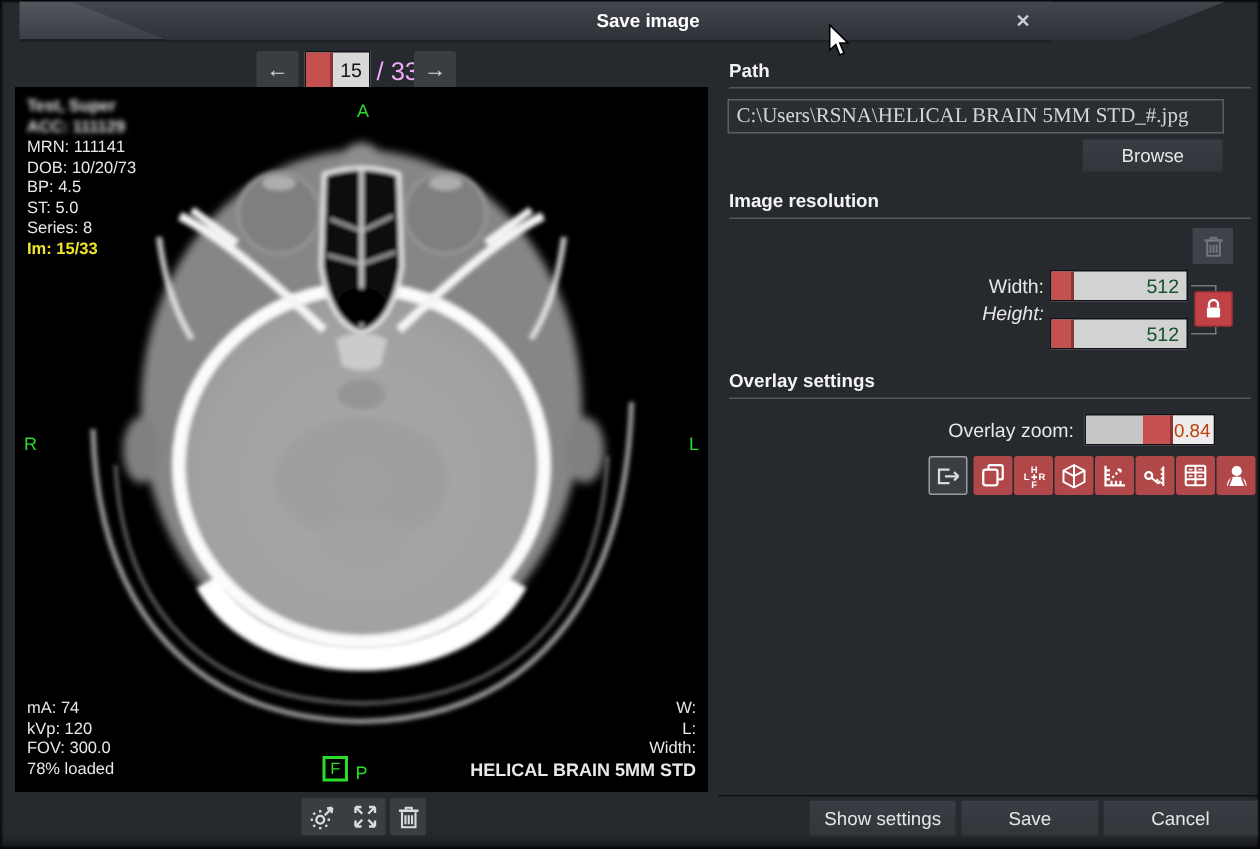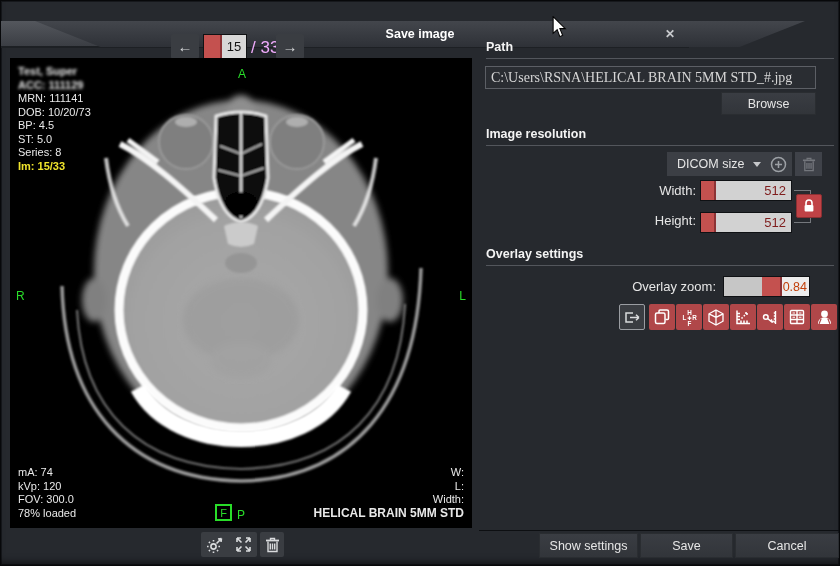--- a/index.html
+++ b/index.html
@@ -1,22 +1,22 @@
 <!DOCTYPE html>
 <html><head>
 <meta charset="utf-8">
 <style>
   html,body{margin:0;padding:0;background:#101214;}
   *{box-sizing:border-box;font-family:"Liberation Sans",sans-serif;}
   #app{position:relative;width:840px;height:566px;background:#26292e;overflow:hidden;
        border:1px solid #07080a;
        box-shadow:inset 0 -7px 9px -5px rgba(0,0,0,.6), inset 0 0 0 1px #16181c;}
   
-  .titlebar{position:absolute;left:0;top:0;width:688px;height:27px;
-     background:linear-gradient(#54575d,#3b3e44);border-bottom:2px solid #1d2024;margin-top:20px;}
+  .titlebar{position:absolute;left:12px;top:0;width:688px;height:27px;
+     background:linear-gradient(#54575d,#3b3e44);border-bottom:2px solid #1d2024;}
   .title-tab{position:absolute;left:34px;top:0;width:770px;height:26px;
      background:linear-gradient(#43464c,#2e3137);
      clip-path:polygon(0 0,100% 0,91.5% 100%,8.5% 100%);
      color:#ffffff;font-size:12.5px;font-weight:bold;text-align:center;line-height:26px;}
   .close-btn{position:absolute;right:11px;top:5px;color:#c9cbce;font-size:12px;font-weight:bold;
      width:16px;height:16px;text-align:center;line-height:16px;cursor:default;}
   
   .navbtn{position:absolute;top:33px;width:28px;height:25px;background:#3a3d42;border:none;
      color:#d9dbdd;font-size:15px;font-weight:bold;border-radius:2px;padding:0;line-height:23px;}
   .nav-spin{position:absolute;left:202px;top:33px;width:44px;height:25px;background:#d8d8d8;
@@ -56,21 +56,21 @@
   .preset .lbl{padding-left:10px;}
   .chev{width:0;height:0;border-left:4px solid transparent;border-right:4px solid transparent;
      border-top:5px solid #c6c8cb;margin-left:9px;}
   .pluswrap{margin-left:9px;display:flex;}
   .trash-preset{position:absolute;left:794px;top:151px;width:27px;height:24px;background:#3f4249;
      border:none;display:flex;align-items:center;justify-content:center;padding:0;}
   .fieldlbl{position:absolute;color:#e6e6e6;font-size:13px;width:140px;text-align:right;}
   .res-ctl{position:absolute;left:699px;width:92px;height:21px;background:#d2d2d2;
      border:1px solid #0f1114;display:flex;align-items:stretch;}
   .res-ctl .thumb{width:15px;background:#c4514f;border-right:2px solid #8c3336;}
-  .res-ctl .val{flex:1;text-align:right;padding:2px 5px 0 12px;color:#7f1d1d;font-size:13px;}
+  .res-ctl .val{flex:1;text-align:right;padding:2px 5px 0 12px;color:#14532d;font-size:13px;}
   .bracket{position:absolute;left:793px;top:189px;width:17px;height:33px;
      border:1px solid #75787d;border-left:none;}
   .lockbtn{position:absolute;left:795px;top:193px;width:26px;height:24px;background:#c04246;
      border:1px solid #8c2f32;border-radius:2px;display:flex;align-items:center;justify-content:center;padding:0;}
   .oz{position:absolute;left:722px;top:275px;width:87px;height:21px;border:1px solid #0f1114;
      display:flex;align-items:stretch;background:#c6c6c6;}
   .oz .track{flex:1;}
   .oz .thumb{width:20px;background:#c4514f;border-right:2px solid #8c3336;}
   .oz .val{width:27px;background:#ededed;color:#c2410c;font-size:12.5px;display:flex;
      align-items:center;justify-content:flex-end;padding-right:2px;}
@@ -224,31 +224,20 @@
   </button>
 
   <div class="sec-h" style="left:485px;top:39px;">Path</div>
   <div class="rule" style="top:57px;"></div>
   <input class="path-input" value="C:\Users\RSNA\HELICAL BRAIN 5MM STD_#.jpg" style="">
   <button class="btn browse">Browse</button>
 
   <div class="sec-h" style="left:485px;top:126px;">Image resolution</div>
   <div class="rule" style="top:144px;"></div>
 
-  <div class="preset">
-    <span class="lbl">DICOM size</span>
-    <span class="chev"></span>
-    <span class="pluswrap">
-      <svg width="17" height="17" viewBox="0 0 17 17">
-        <circle cx="8.5" cy="8.5" r="7" fill="none" stroke="#9ca0a5" stroke-width="1.5"></circle>
-        <line x1="8.5" y1="5" x2="8.5" y2="12" stroke="#9ca0a5" stroke-width="1.5"></line>
-        <line x1="5" y1="8.5" x2="12" y2="8.5" stroke="#9ca0a5" stroke-width="1.5"></line>
-      </svg>
-    </span>
-  </div>
   <button class="trash-preset">
     <svg width="14" height="15" viewBox="0 0 15 16">
       <g fill="none" stroke="#73767c" stroke-width="1.4">
         <path d="M3,4.5 L3,14.5 L12,14.5 L12,4.5"></path>
         <line x1="1" y1="3.5" x2="14" y2="3.5" stroke-width="1.8"></line>
         <path d="M5.5,3 L5.5,1.5 L9.5,1.5 L9.5,3"></path>
         <line x1="5.3" y1="6.5" x2="5.3" y2="12.5"></line>
           <line x1="7.5" y1="6.5" x2="7.5" y2="12.5"></line>
         <line x1="9.7" y1="6.5" x2="9.7" y2="12.5"></line>
       </g>
@@ -262,21 +251,21 @@
   </div>
 
   <div class="bracket"></div>
   <button class="lockbtn">
     <svg width="12" height="14" viewBox="0 0 12 14">
       <path d="M3,6 V4 a3,3 0 0 1 6,0 V6" fill="none" stroke="#ffffff" stroke-width="1.6"></path>
       <rect x="1.6" y="6" width="8.8" height="6.6" rx="1" fill="#ffffff"></rect>
     </svg>
   </button>
 
-  <div class="fieldlbl" style="left:555px;top:212px;">Height:</div>
+  <div class="fieldlbl" style="left:555px;top:200px;font-style:italic;">Height:</div>
   <div class="res-ctl" style="top:211px;">
     <div class="thumb"></div>
     <div class="val">512</div>
   </div>
 
   <div class="sec-h" style="left:485px;top:246px;">Overlay settings</div>
   <div class="rule" style="top:264px;"></div>
 
   <div class="fieldlbl" style="left:545px;top:278px;width:170px;">Overlay zoom:</div>
   <div class="oz">

